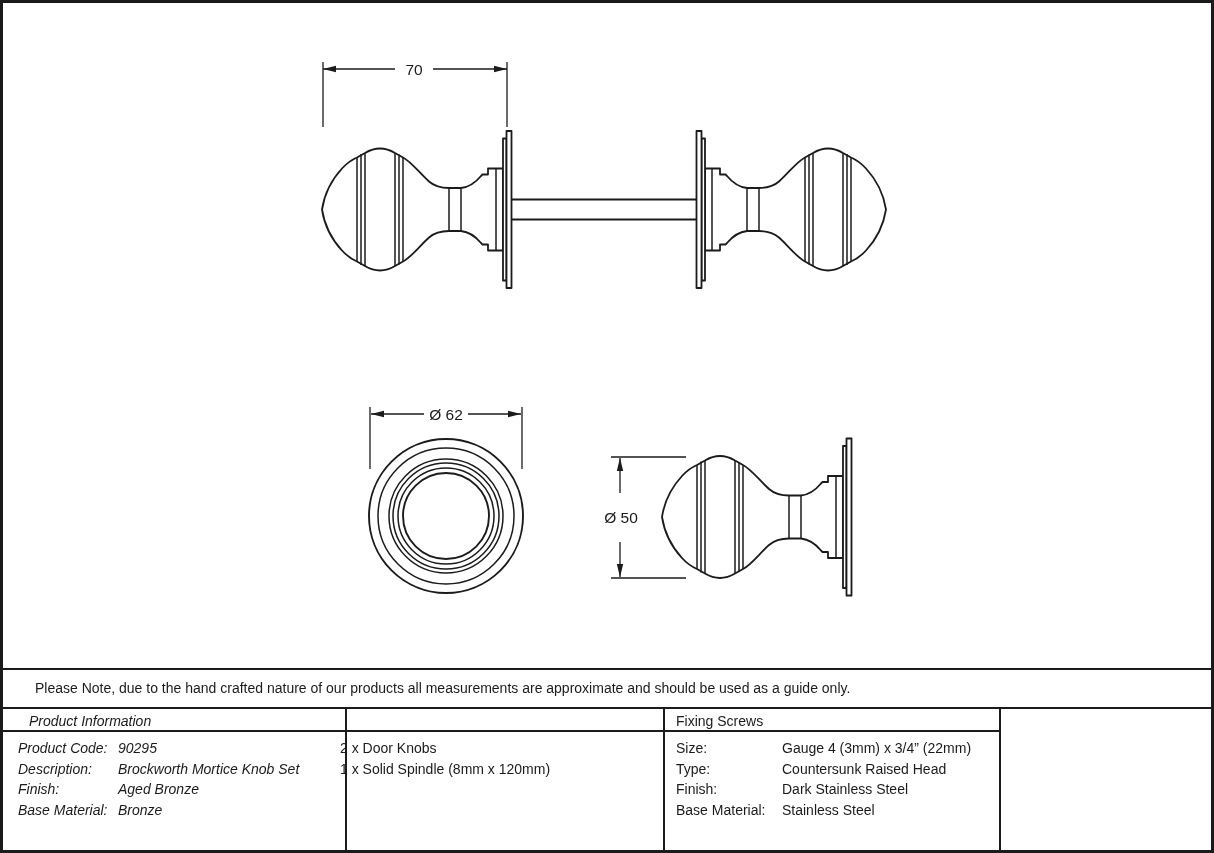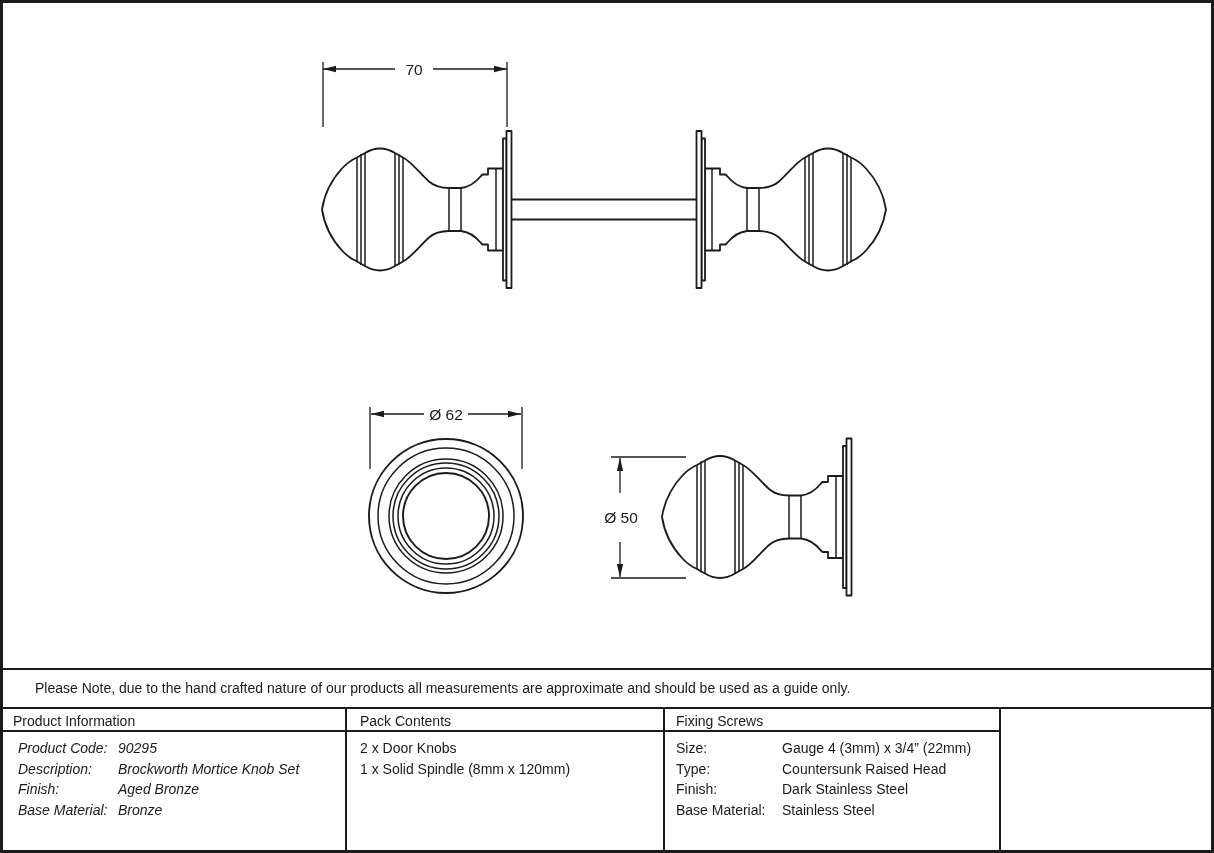--- a/index.html
+++ b/index.html
@@ -140,22 +140,21 @@
   <div class="note-row">
     <span>Please Note, due to the hand crafted nature of our products all measurements are approximate and should be used as a guide only.</span>
   </div>
   <div class="hline" style="left:0;top:704px;width:1208px;height:2px;"></div>
 
   <div class="hline" style="left:0;top:727px;width:998px;height:2px;"></div>
   <div class="vline" style="left:342px;top:704px;width:2px;height:143px;"></div>
   <div class="vline" style="left:660px;top:704px;width:2px;height:143px;"></div>
   <div class="vline" style="left:996px;top:704px;width:2px;height:143px;"></div>
 
-  <div class="th" style="left:10px;width:320px;">Product Information</div>
-  <div class="th" style="left:357px;width:290px;">Pack Contents</div>
+  <div class="th" style="left:26px;width:320px;font-style:italic;">Product Information</div>
   <div class="th" style="left:673px;width:310px;text-align:right;">Fixing Screws</div>
 
   <div class="cell" style="left:15px;width:322px;font-style:italic;">
     <div class="kv c1">
       <span>Product Code:</span>
       <span class="v">90295</span>
     </div>
     <div class="kv c1">
       <span>Description:</span>
       <span class="v">Brockworth Mortice Knob Set</span>
@@ -163,21 +162,21 @@
     <div class="kv c1">
       <span>Finish:</span>
       <span class="v">Aged Bronze</span>
     </div>
     <div class="kv c1">
       <span>Base Material:</span>
       <span class="v">Bronze</span>
     </div>
   </div>
 
-  <div class="cell" style="left:357px;width:298px;">
+  <div class="cell" style="left:337px;width:298px;">
     <div>2 x Door Knobs</div>
     <div>1 x Solid Spindle (8mm x 120mm)</div>
   </div>
 
   <div class="cell" style="left:673px;width:320px;">
     <div class="kv c3">
       <span>Size:</span>
       <span class="v">Gauge 4 (3mm) x 3/4” (22mm)</span>
     </div>
     <div class="kv c3">

